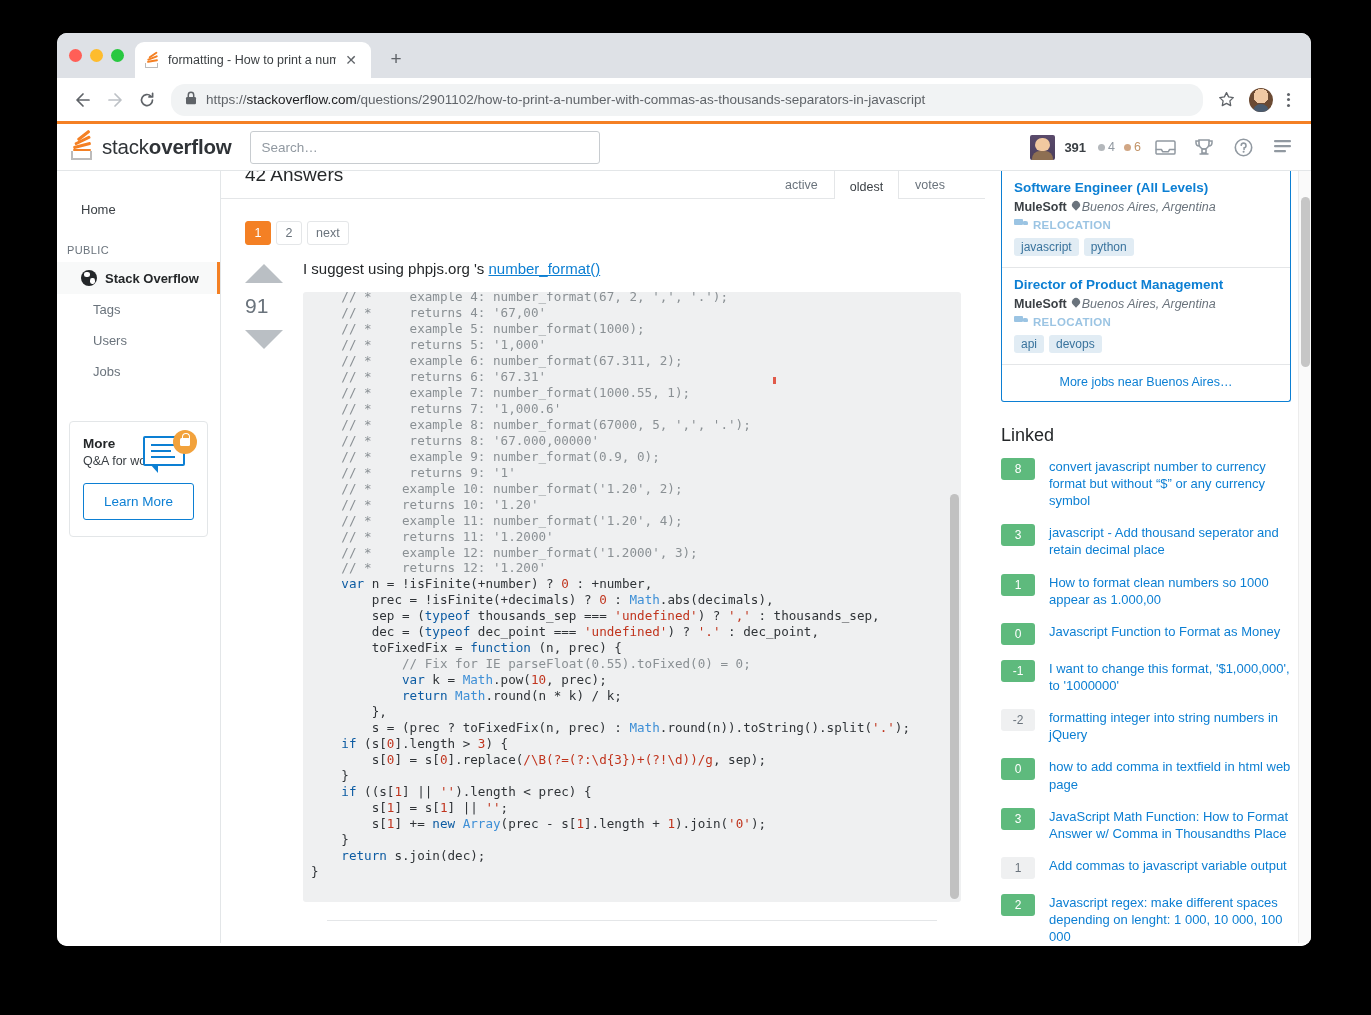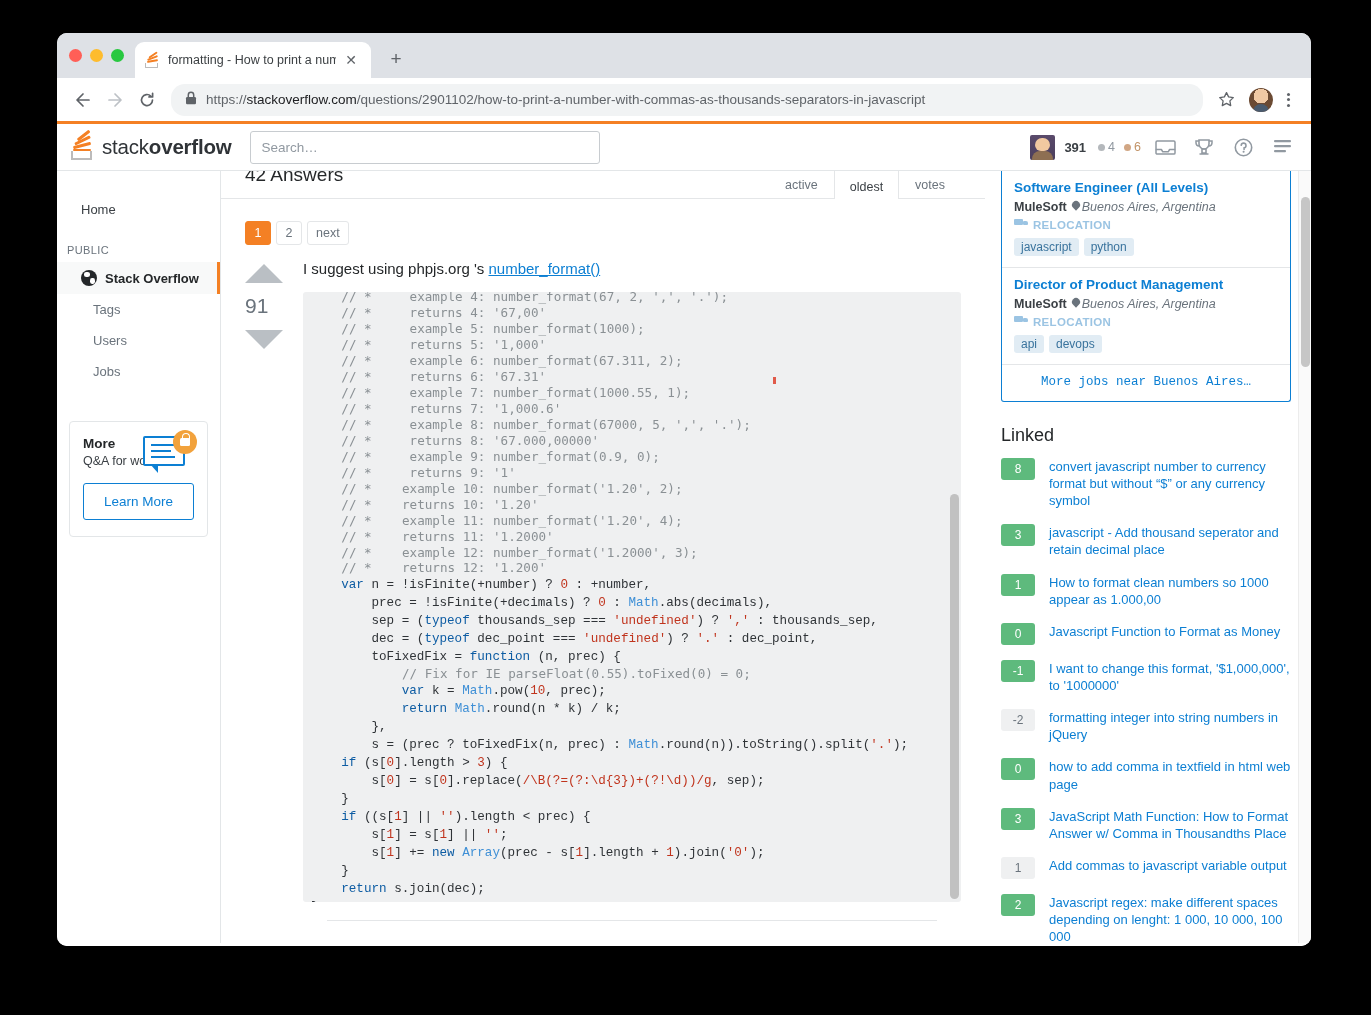--- a/index.html
+++ b/index.html
@@ -433,21 +433,21 @@
     color: #393318;
     white-space: pre;
     margin-top: -13px;
   }
   .c-com { color: #8a9094; }
   .c-kw  { color: #0d5ca3; }
   .c-num { color: #c0341d; }
   .c-str { color: #c0341d; }
   .c-fn  { color: #3e8fd6; }
   .c-re  { color: #c0341d; }
-  .c-plain { color: #2f3337; font-family: Liberation Mono, monospace; }
+  .c-plain { color: #2f3337; }
 
   #code-scrollbar {
     position: absolute;
     right: 2px; top: 2px; bottom: 2px;
     width: 9px;
   }
   #code-thumb {
     position: absolute;
     left: 0; width: 9px;
     top: 200px; height: 405px;
@@ -501,21 +501,20 @@
     font-size: 12px; padding: 2px 7px; border-radius: 3px;
     cursor: pointer;
   }
   #more-jobs {
     text-align: center;
     padding: 10px 0 12px 0;
     font-size: 12.5px;
     color: #0c7fd3;
     cursor: pointer;
     border-top: 1px solid #e4e6e8;
-    font-family: Liberation Mono, monospace;
   }
 
   #linked-title { font-size: 18px; color: #242729; margin: 23px 0 12px 0; }
   .linked-item { display: flex; gap: 14px; margin-bottom: 15px; align-items: flex-start; }
   .linked-score {
     flex: 0 0 34px;
     width: 34px;
     text-align: center;
     font-size: 12px;
     padding: 4px 0;

